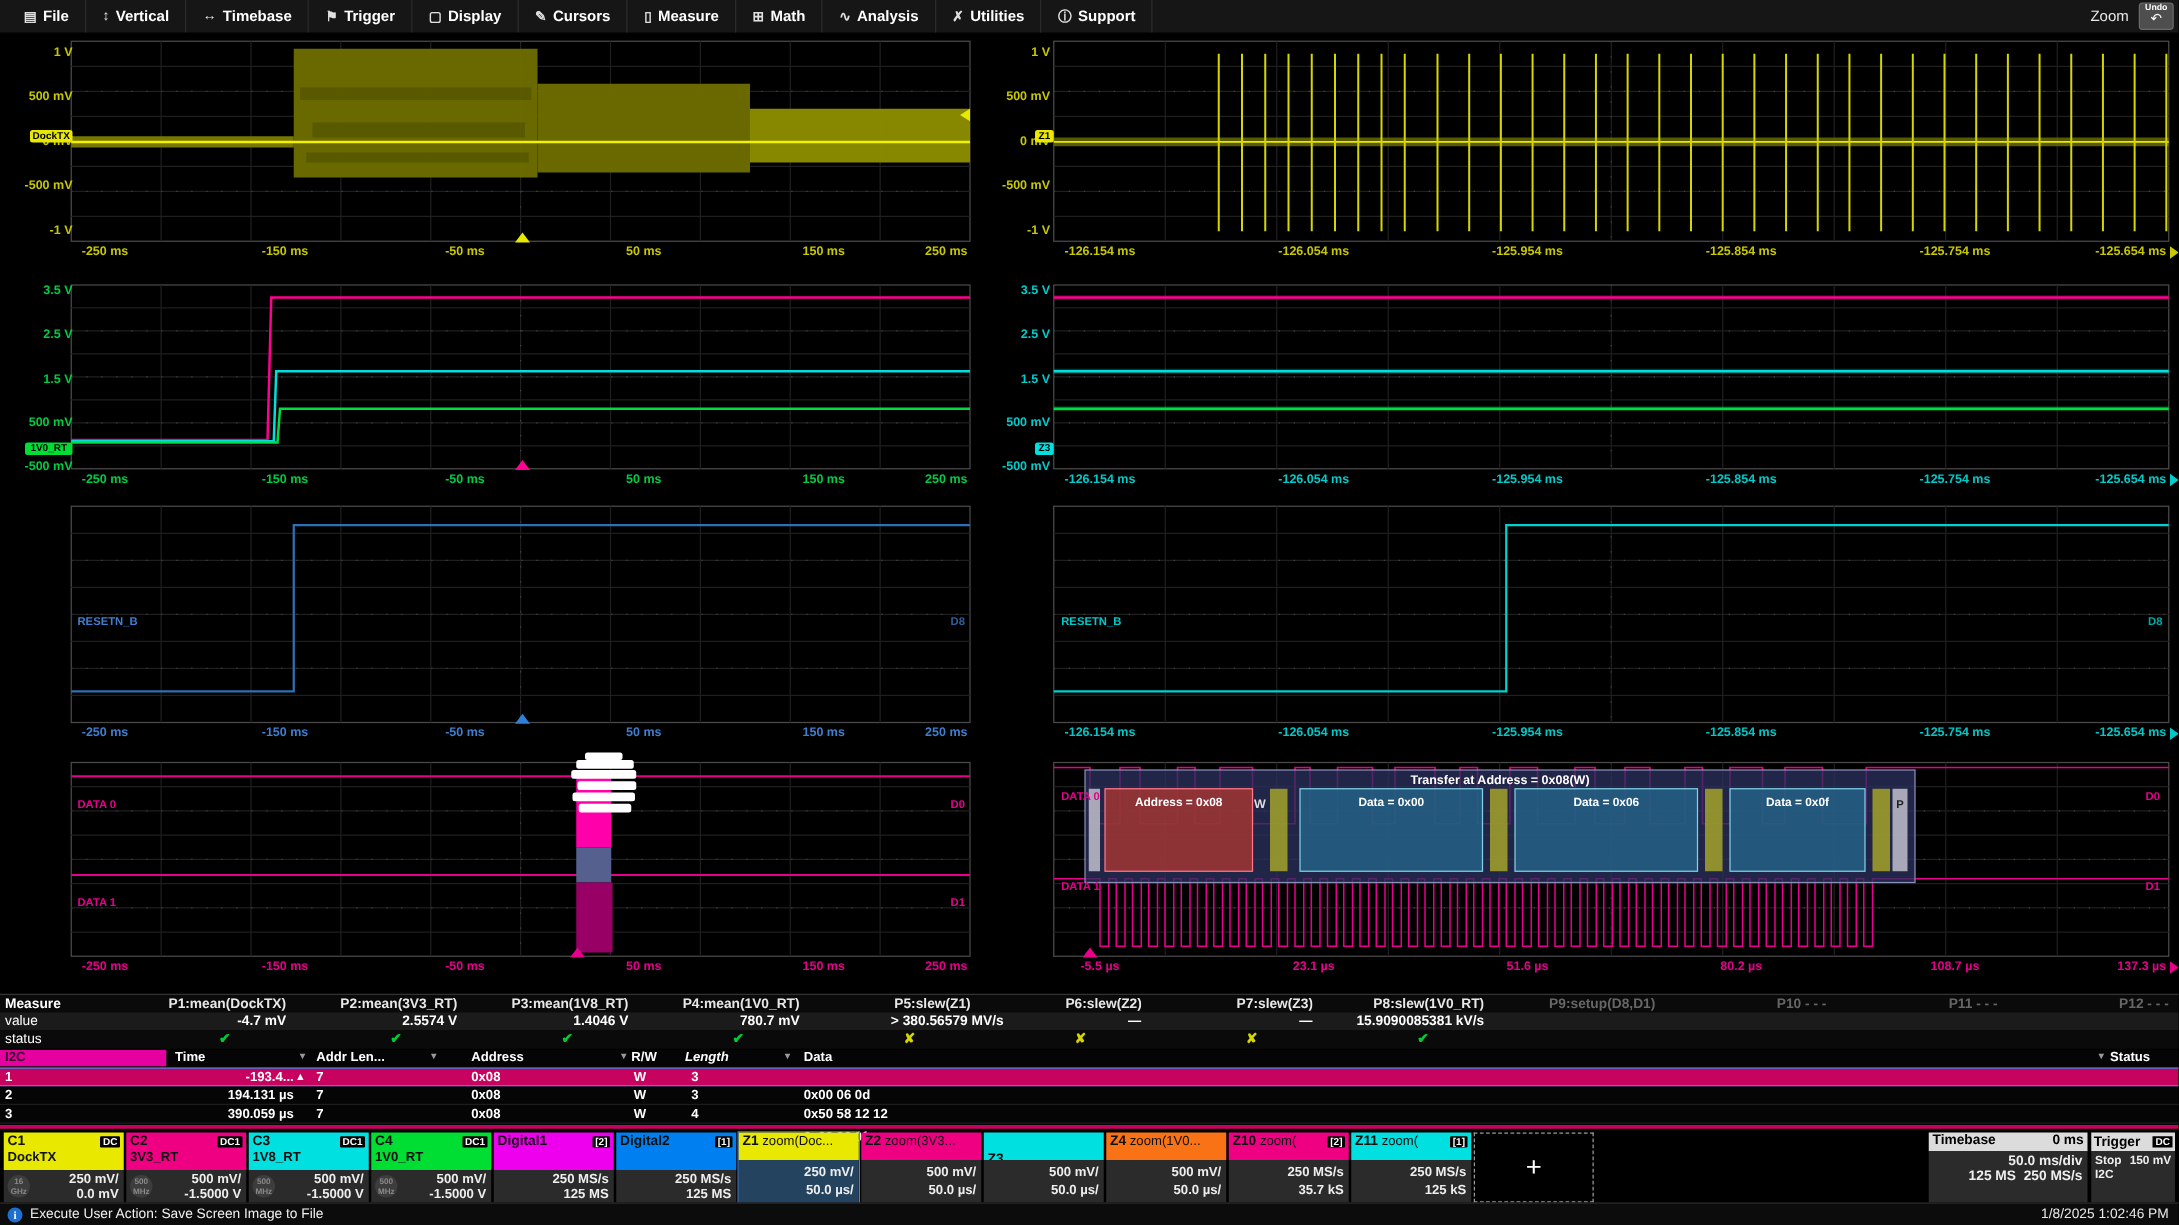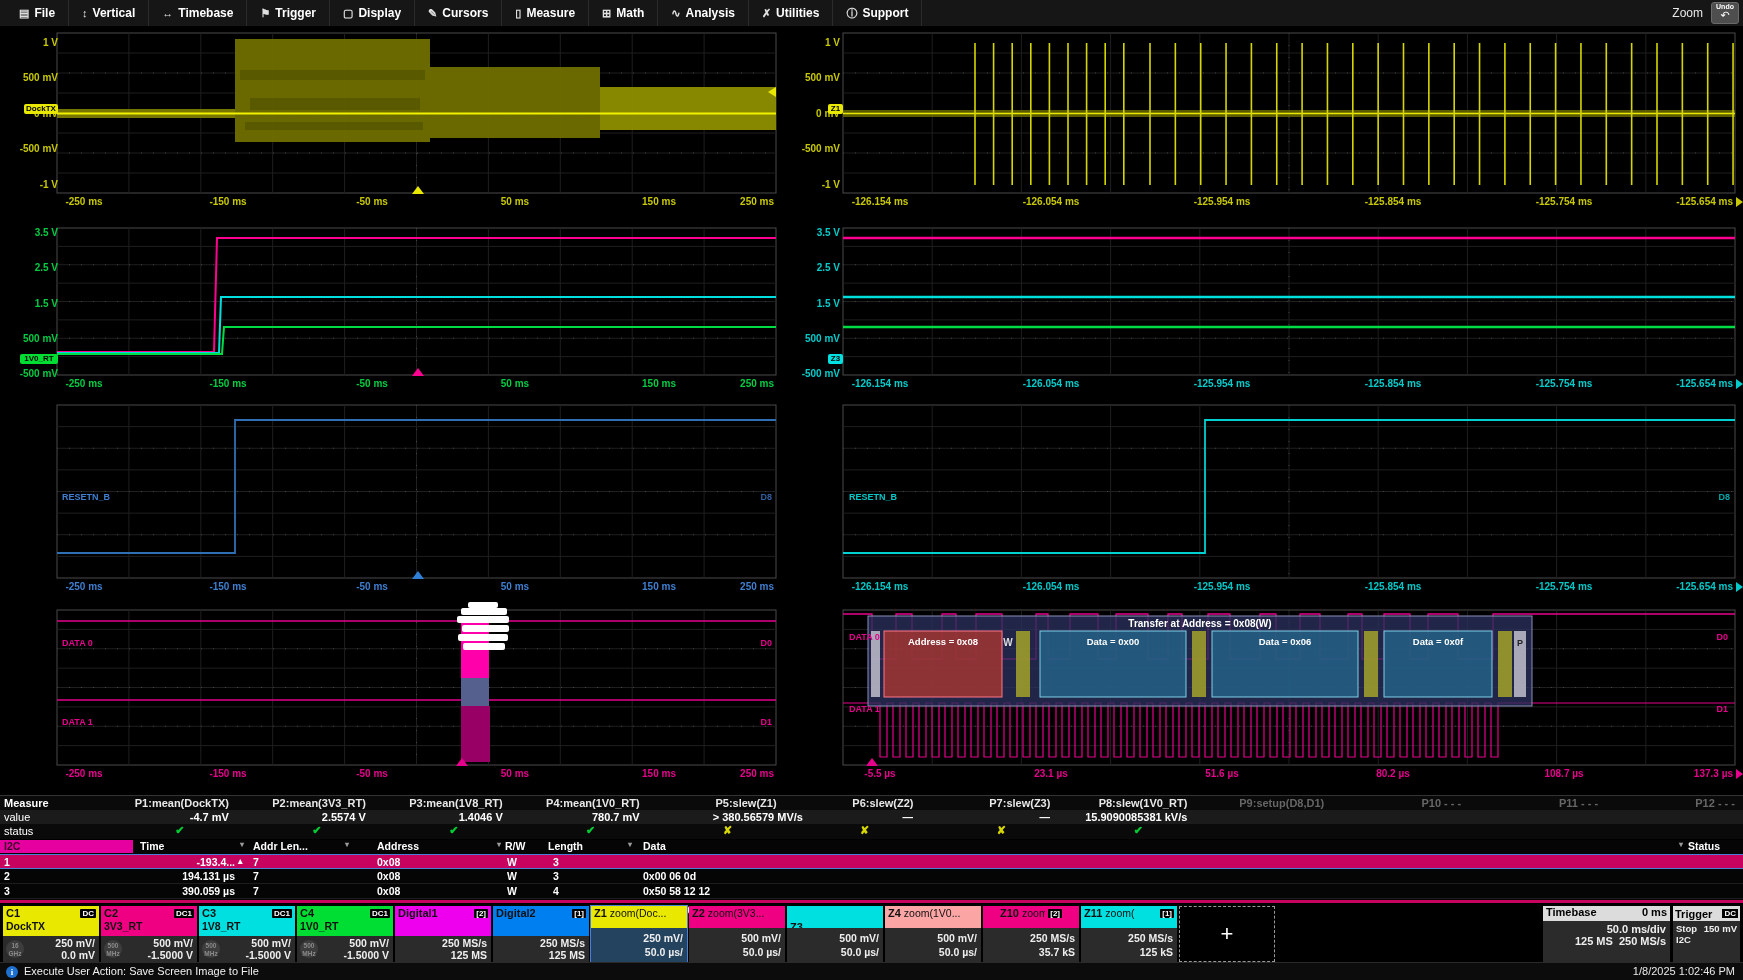--- a/index.html
+++ b/index.html
@@ -456,21 +456,21 @@
       <div class="cell" style="left: 1332.25px; top: 1px; width: 128.917px; text-align: right; color: rgb(102, 102, 102);">P10 - - -</div>
       <div class="cell" style="left: 1469.17px; top: 1px; width: 128.917px; text-align: right; color: rgb(102, 102, 102);">P11 - - -</div>
       <div class="cell" style="left: 1606.08px; top: 1px; width: 128.917px; text-align: right; color: rgb(102, 102, 102);">P12 - - -</div>
     </div>
     <div style="position: absolute; left: 0px; top: 840px; width: 1743px; height: 63px; background: rgb(5, 5, 5);">
       <div class="dcell" style="left: 0px; top: 0px; width: 133px; height: 13px; background: rgb(230, 0, 160); color: rgb(58, 0, 40); padding-left: 4px; box-sizing: border-box;">I2C</div>
       <div class="dcell" style="left: 140px; top: 0px;">Time</div>
       <div class="dcell" style="left: 253px; top: 0px;">Addr Len...</div>
       <div class="dcell" style="left: 377px; top: 0px;">Address</div>
       <div class="dcell" style="left: 505px; top: 0px;">R/W</div>
-      <div class="dcell" style="left: 548px; top: 0px;">Length</div>
+      <div class="dcell" style="left: 548px; top: 0px; font-style: italic;">Length</div>
       <div class="dcell" style="left: 643px; top: 0px;">Data</div>
       <div class="dcell" style="left: 1688px; top: 0px;">Status</div>
       <div class="dcell" style="left: 240px; top: 0px; color: rgb(153, 153, 153); font-size: 8px;">▾</div>
       <div class="dcell" style="left: 345px; top: 0px; color: rgb(153, 153, 153); font-size: 8px;">▾</div>
       <div class="dcell" style="left: 497px; top: 0px; color: rgb(153, 153, 153); font-size: 8px;">▾</div>
       <div class="dcell" style="left: 628px; top: 0px; color: rgb(153, 153, 153); font-size: 8px;">▾</div>
       <div class="dcell" style="left: 1679px; top: 0px; color: rgb(153, 153, 153); font-size: 8px;">▾</div>
       <div style="position: absolute; left: 0px; top: 14px; width: 1743px; height: 15px; background: rgb(199, 3, 95); border-top: 1px solid rgb(74, 127, 212); border-bottom: 1px solid rgb(74, 127, 212); box-sizing: border-box;">
         <div class="dcell" style="left: 4px; top: 1px; width: 40px; text-align: left;">1</div>
         <div class="dcell" style="left: 110px; top: 1px; width: 125px; text-align: right;">-193.4...</div>
@@ -624,33 +624,33 @@
             <div style="">Z3</div>
             <div style="font-weight: normal; font-size: 10.5px; white-space: nowrap; overflow: hidden; margin-top: 27px;">zoom(1V8...</div>
           </div>
         </div>
         <div class="box" style="left: 0px; top: 22px; width: 96px; height: 34px; background: rgb(43, 43, 43); color: rgb(238, 238, 238);">
           <div style="position: absolute; right: 4px; top: 4px; font: bold 10.5px &quot;Liberation Sans&quot;, sans-serif;">500 mV/</div>
           <div style="position: absolute; right: 4px; top: 18px; font: bold 10.5px &quot;Liberation Sans&quot;, sans-serif;">50.0 µs/</div>
         </div>
       </div>
       <div class="box" style="left: 885px; top: 0px; width: 96px; height: 56px; cursor: pointer;">
-        <div class="box" style="left: 0px; top: 0px; width: 96px; height: 22px; background: #fca5a5; color: rgb(17, 17, 17); padding: 1px 3px;">
+        <div class="box" style="left: 0px; top: 0px; width: 96px; height: 22px; background: #f97316; color: rgb(17, 17, 17); padding: 1px 3px;">
           <div style="display: flex; align-items: center; gap: 3px; font: bold 11px &quot;Liberation Sans&quot;, sans-serif;">
             <div style="">Z4</div>
             <div style="font-weight: normal; font-size: 10.5px; white-space: nowrap; overflow: hidden;">zoom(1V0...</div>
           </div>
         </div>
         <div class="box" style="left: 0px; top: 22px; width: 96px; height: 34px; background: rgb(43, 43, 43); color: rgb(238, 238, 238);">
           <div style="position: absolute; right: 4px; top: 4px; font: bold 10.5px &quot;Liberation Sans&quot;, sans-serif;">500 mV/</div>
           <div style="position: absolute; right: 4px; top: 18px; font: bold 10.5px &quot;Liberation Sans&quot;, sans-serif;">50.0 µs/</div>
         </div>
       </div>
       <div class="box" style="left: 983px; top: 0px; width: 96px; height: 56px; cursor: pointer;">
-        <div class="box" style="left: 0px; top: 0px; width: 96px; height: 22px; background: rgb(239, 0, 130); color: rgb(17, 17, 17); padding: 1px 17px;">
+        <div class="box" style="left: 0px; top: 0px; width: 96px; height: 22px; background: rgb(239, 0, 130); color: rgb(17, 17, 17); padding: 1px 3px;">
           <div style="display: flex; align-items: center; gap: 3px; font: bold 11px &quot;Liberation Sans&quot;, sans-serif;">
             <div style="">Z10</div>
             <div style="font-weight: normal; font-size: 10.5px; white-space: nowrap; overflow: hidden;">zoom(</div>
             <div style="margin-left: auto; background: rgb(0, 0, 0); color: rgb(255, 255, 255); font: bold 8px &quot;Liberation Sans&quot;, sans-serif; padding: 0px 2px; border-radius: 1px;">[2]</div>
           </div>
         </div>
         <div class="box" style="left: 0px; top: 22px; width: 96px; height: 34px; background: rgb(43, 43, 43); color: rgb(238, 238, 238);">
           <div style="position: absolute; right: 4px; top: 4px; font: bold 10.5px &quot;Liberation Sans&quot;, sans-serif;">250 MS/s</div>
           <div style="position: absolute; right: 4px; top: 18px; font: bold 10.5px &quot;Liberation Sans&quot;, sans-serif;">35.7 kS</div>
         </div>

